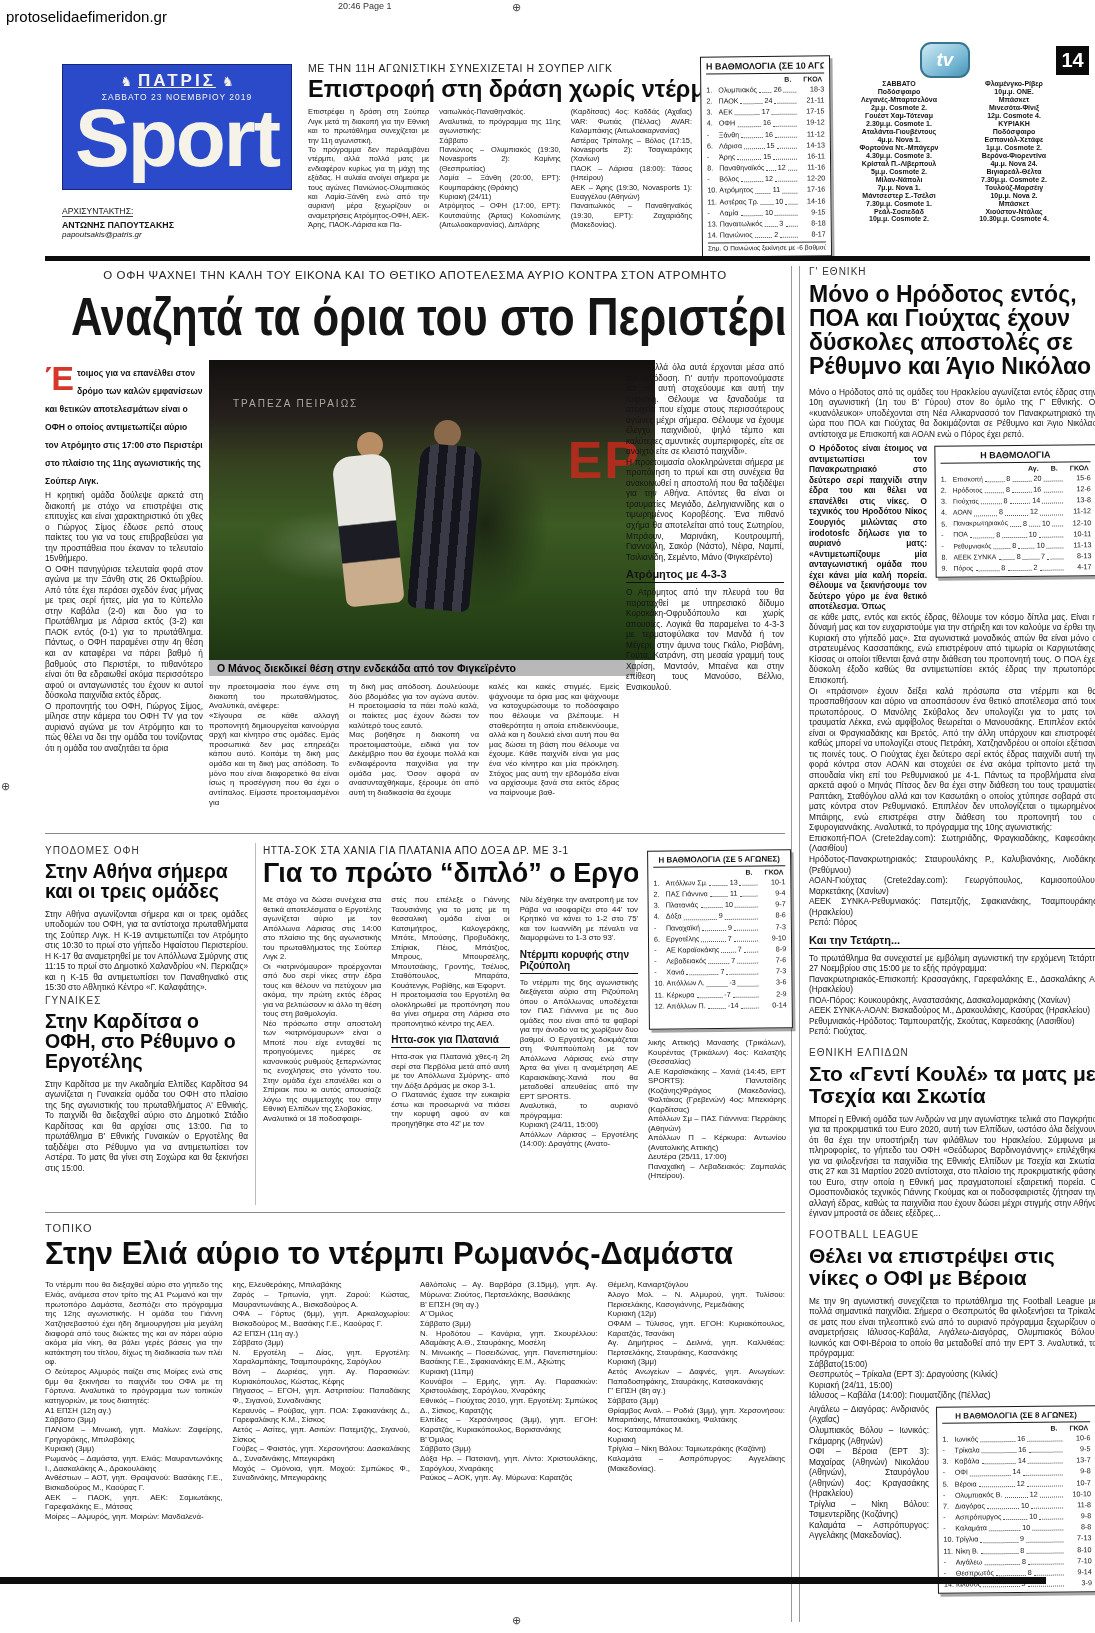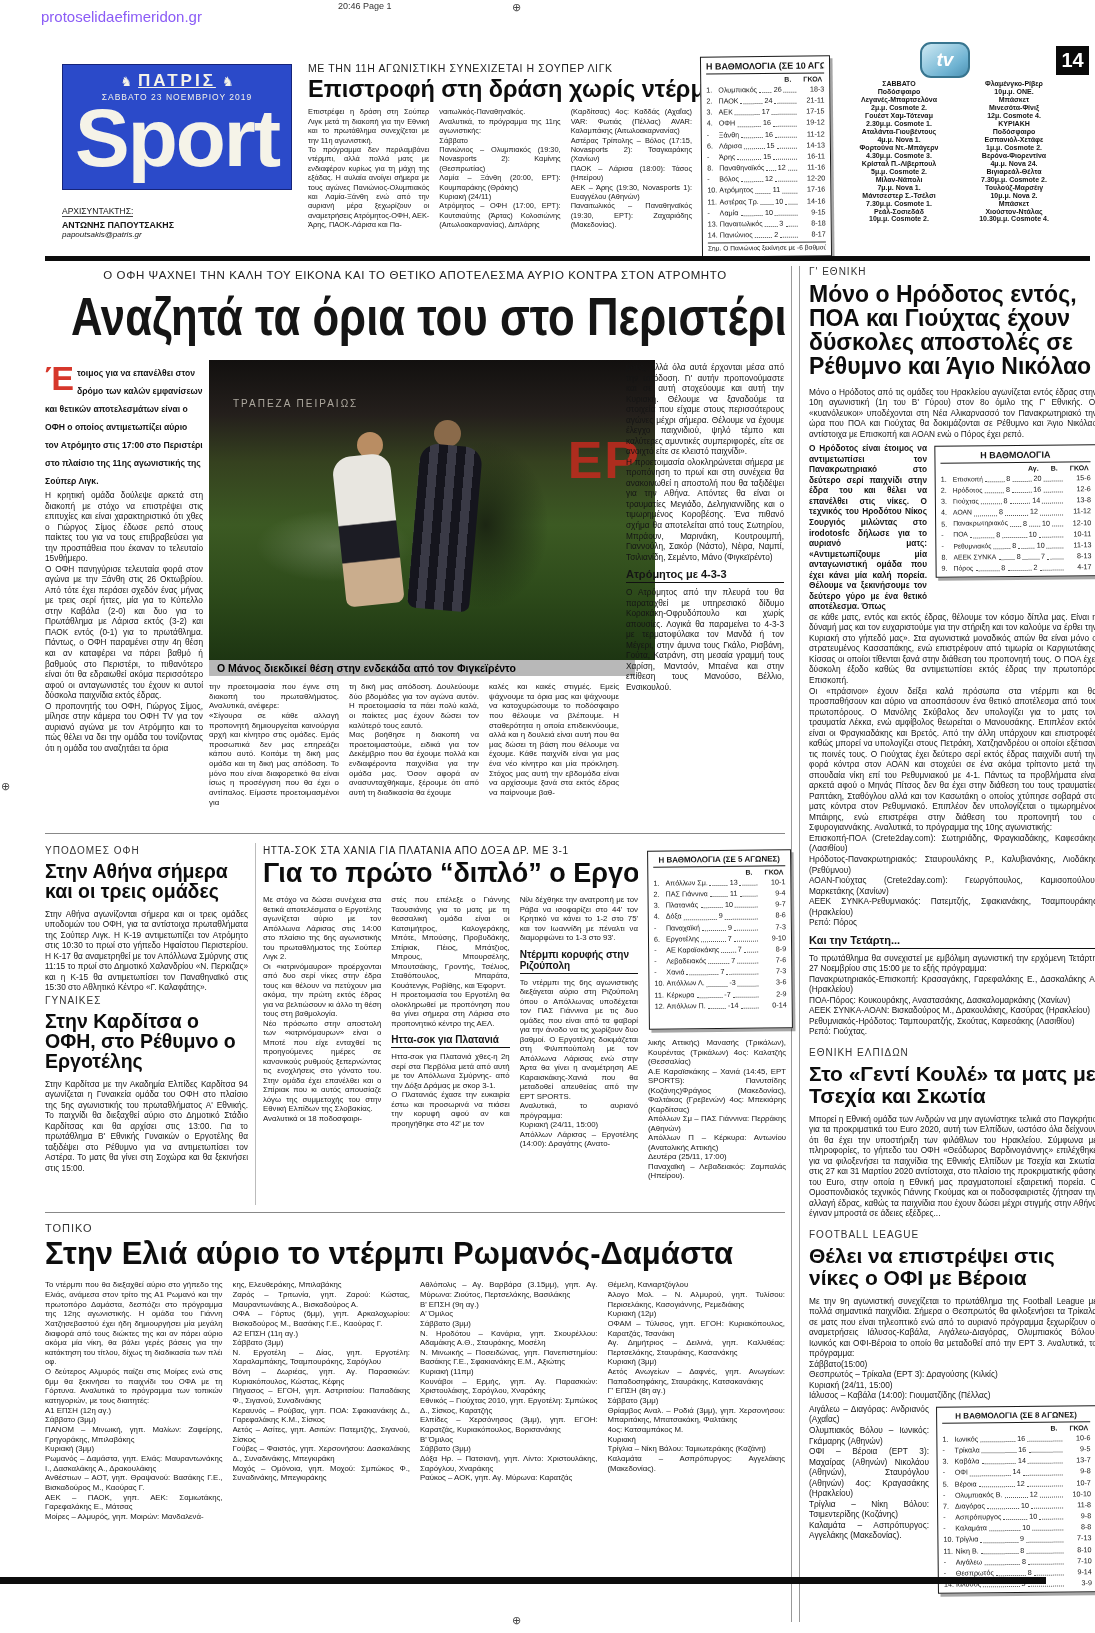--- a/index.html
+++ b/index.html
@@ -55,21 +55,21 @@
       linear-gradient(180deg,#12100f 0%,#241f1c 18%,#35411f 34%,#3c5a23 55%,#2d4a1a 78%,#1d3512 100%);
       overflow:hidden;padding-left:36px;}
   .photo .adtext{position:absolute;top:38px;left:24px;color:#cfcabe;font-size:10px;letter-spacing:2px;opacity:.8;}
   .photo .adred{position:absolute;top:70px;right:14px;color:#c42a1e;font-size:52px;font-weight:bold;opacity:.85;letter-spacing:2px;}
   .photo .p1{position:absolute;left:130px;top:95px;width:58px;height:150px;background:linear-gradient(#e8e6e0 45%,#1c1c24 46% 70%,#caad8d 71%);border-radius:18px 18px 8px 8px;transform:rotate(-6deg);}
   .photo .p2{position:absolute;left:205px;top:85px;width:62px;height:165px;background:repeating-linear-gradient(90deg,#15151d 0 9px,#3a3a46 9px 18px);border-radius:18px 18px 8px 8px;transform:rotate(5deg);}
   .photo .head1{position:absolute;left:148px;top:72px;width:26px;height:26px;border-radius:50%;background:#b98d63;}
   .photo .head2{position:absolute;left:225px;top:60px;width:27px;height:27px;border-radius:50%;background:#8a6a4a;}
   .caption{background:#b8b8b8;color:#000;font-weight:bold;font-size:10.5px;padding:2px 8px;white-space:nowrap;overflow:hidden;}
   .regmark{position:absolute;color:#444;font-size:11px;}
-  .wm{color:#8b5cf6;font-size:15px;margin-left:35px;}
+  .wm{color:#000000;font-size:15px;}
   .sidebar{border-left:1px solid #999;padding-left:9px;}
   .sidebar2{position:absolute;background:#999;width:1px;}
 </style>
 </head>
 <body>
 
 <div class="page">
 
   <div class="abs wm" style="left:6px;top:8px;">protoselidaefimeridon.gr</div>
   <div class="abs" style="left:338px;top:1px;font-size:9px;color:#333;">20:46  Page 1</div>

